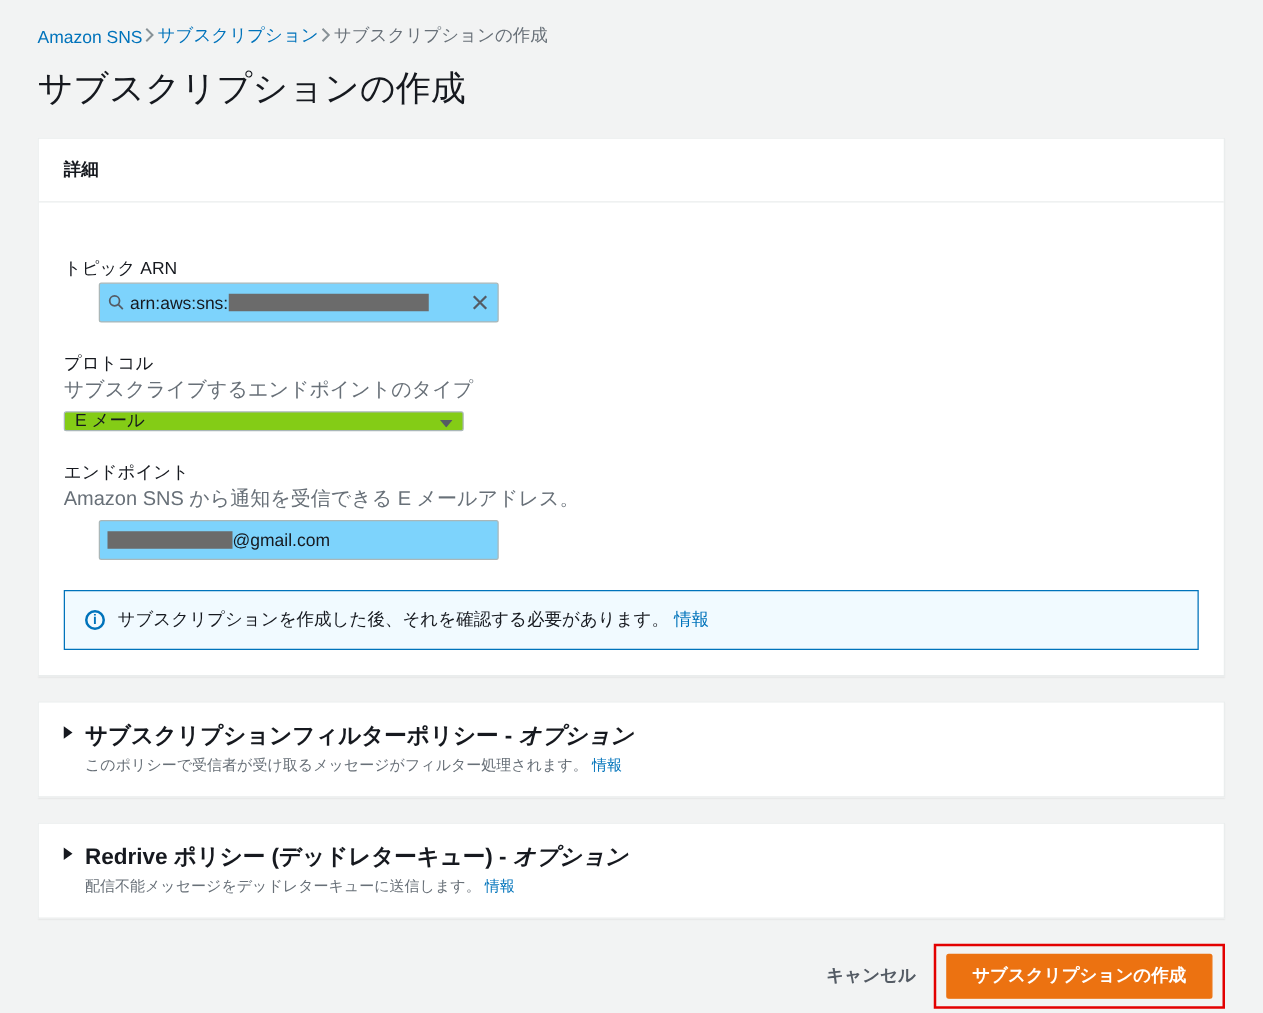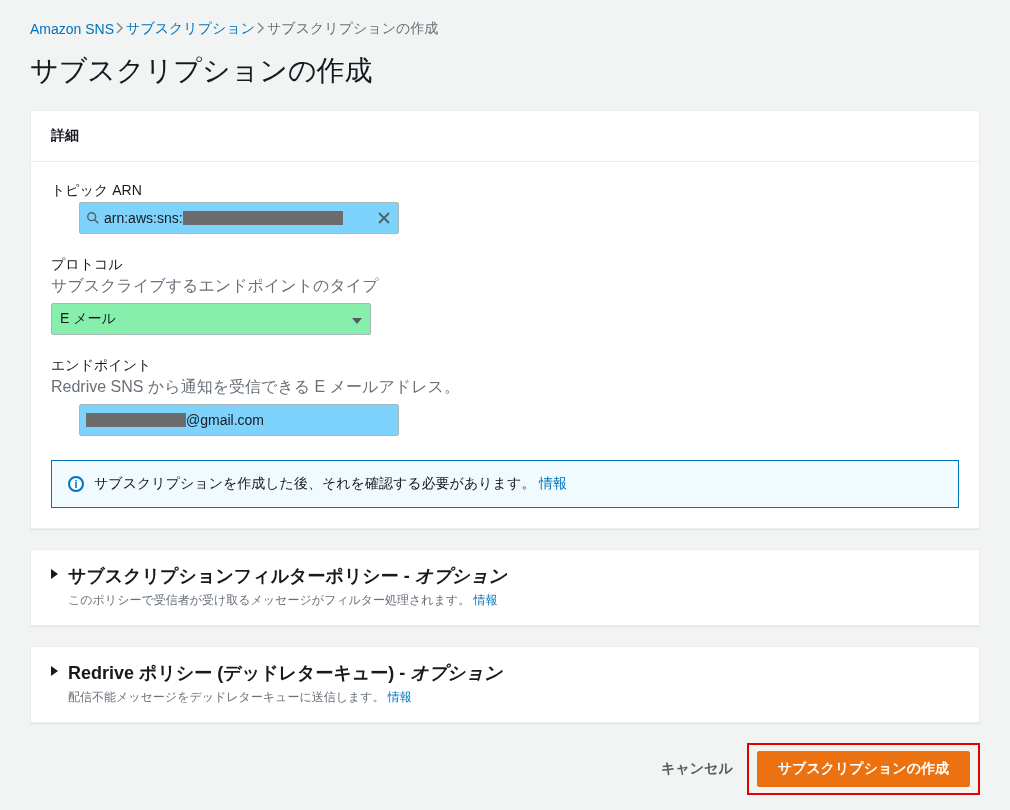--- a/index.html
+++ b/index.html
@@ -42,21 +42,21 @@
     font-size: 14px;
     font-weight: 700;
     border-bottom: 1px solid #eaeded;
   }
   .panel-body {
     padding: 20px;
   }
 
   .field { margin-bottom: 22px; }
   .field:last-child { margin-bottom: 0; }
-  .field-label { font-size: 14px; color: #16191f; margin-bottom: 2px; }
+  .field-label { font-size: 14px; color: #16191f; margin-bottom: 2px; margin-top: 24px; }
   .field-desc  { font-size: 16px; color: #687078; margin-bottom: 6px; }
 
   .input-wrap {
     display: flex;
     align-items: center;
     border: 1px solid #aab7b8;
     border-radius: 2px;
     width: 320px;
     height: 32px;
     padding: 0 6px;
@@ -72,23 +72,23 @@
     vertical-align:middle;
   }
 
   .select-wrap {
     display:flex;
     align-items:center;
     justify-content:space-between;
     border:1px solid #aab7b8;
     border-radius:2px;
     width:320px;
-    height:32px;
+    height:16px;
     padding:0 8px;
-    background:#86efac;
+    background:#84cc16;
     cursor:pointer;
   }
   .select-caret { color:#545b64; }
 
   .info-box {
     border: 1px solid #0073bb;
     background: #f1faff;
     padding: 14px 16px;
     display:flex;
     align-items:flex-start;
@@ -188,21 +188,21 @@
         <span class="select-caret">
           <svg width="10" height="6" viewBox="0 0 10 6">
               <path d="M0 0l5 6 5-6z" fill="#545b64"></path>
             </svg>
         </span>
       </div>
     </div>
 
     <div class="field">
       <div class="field-label">エンドポイント</div>
-      <div class="field-desc">Redrive SNS から通知を受信できる E メールアドレス。</div>
+      <div class="field-desc">Amazon SNS から通知を受信できる E メールアドレス。</div>
       <div class="input-wrap">
         <span style="display:flex;align-items:center;flex:1;">
           <span class="redact" style="width:100px;"></span>
             <span>@gmail.com</span>
         </span>
       </div>
     </div>
 
     <div class="info-box">
       <span class="info-icon">i</span>

